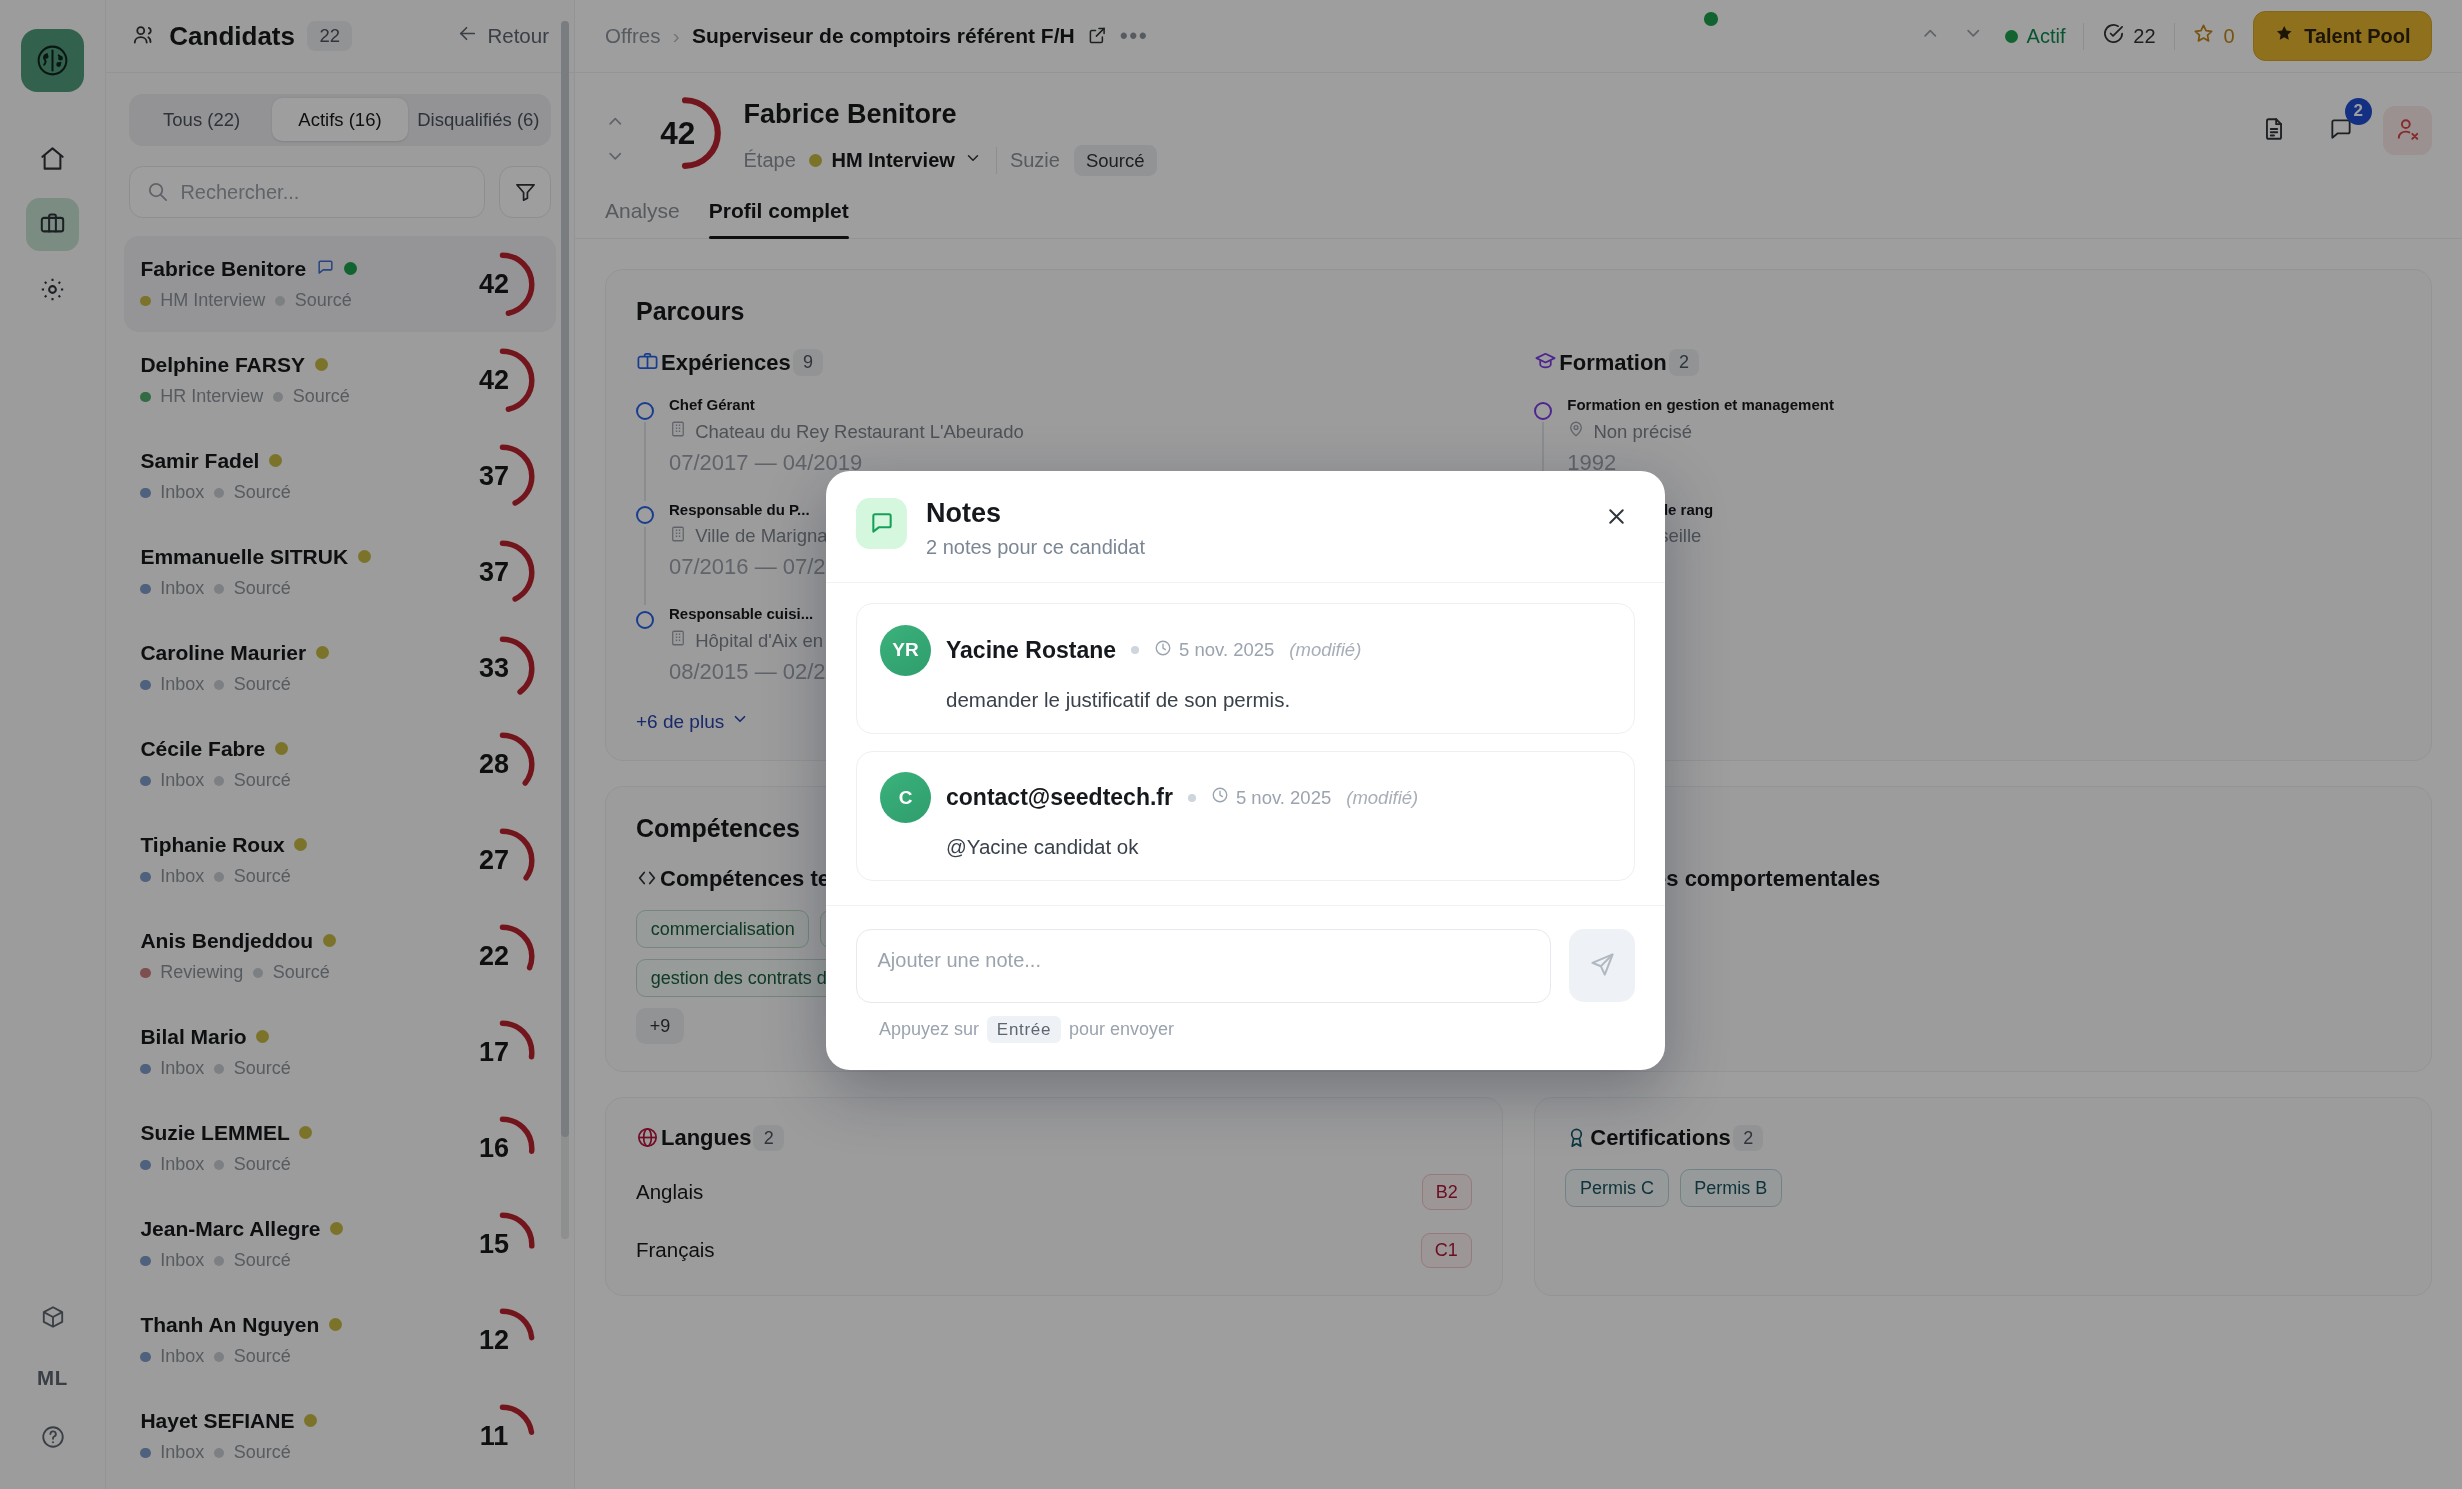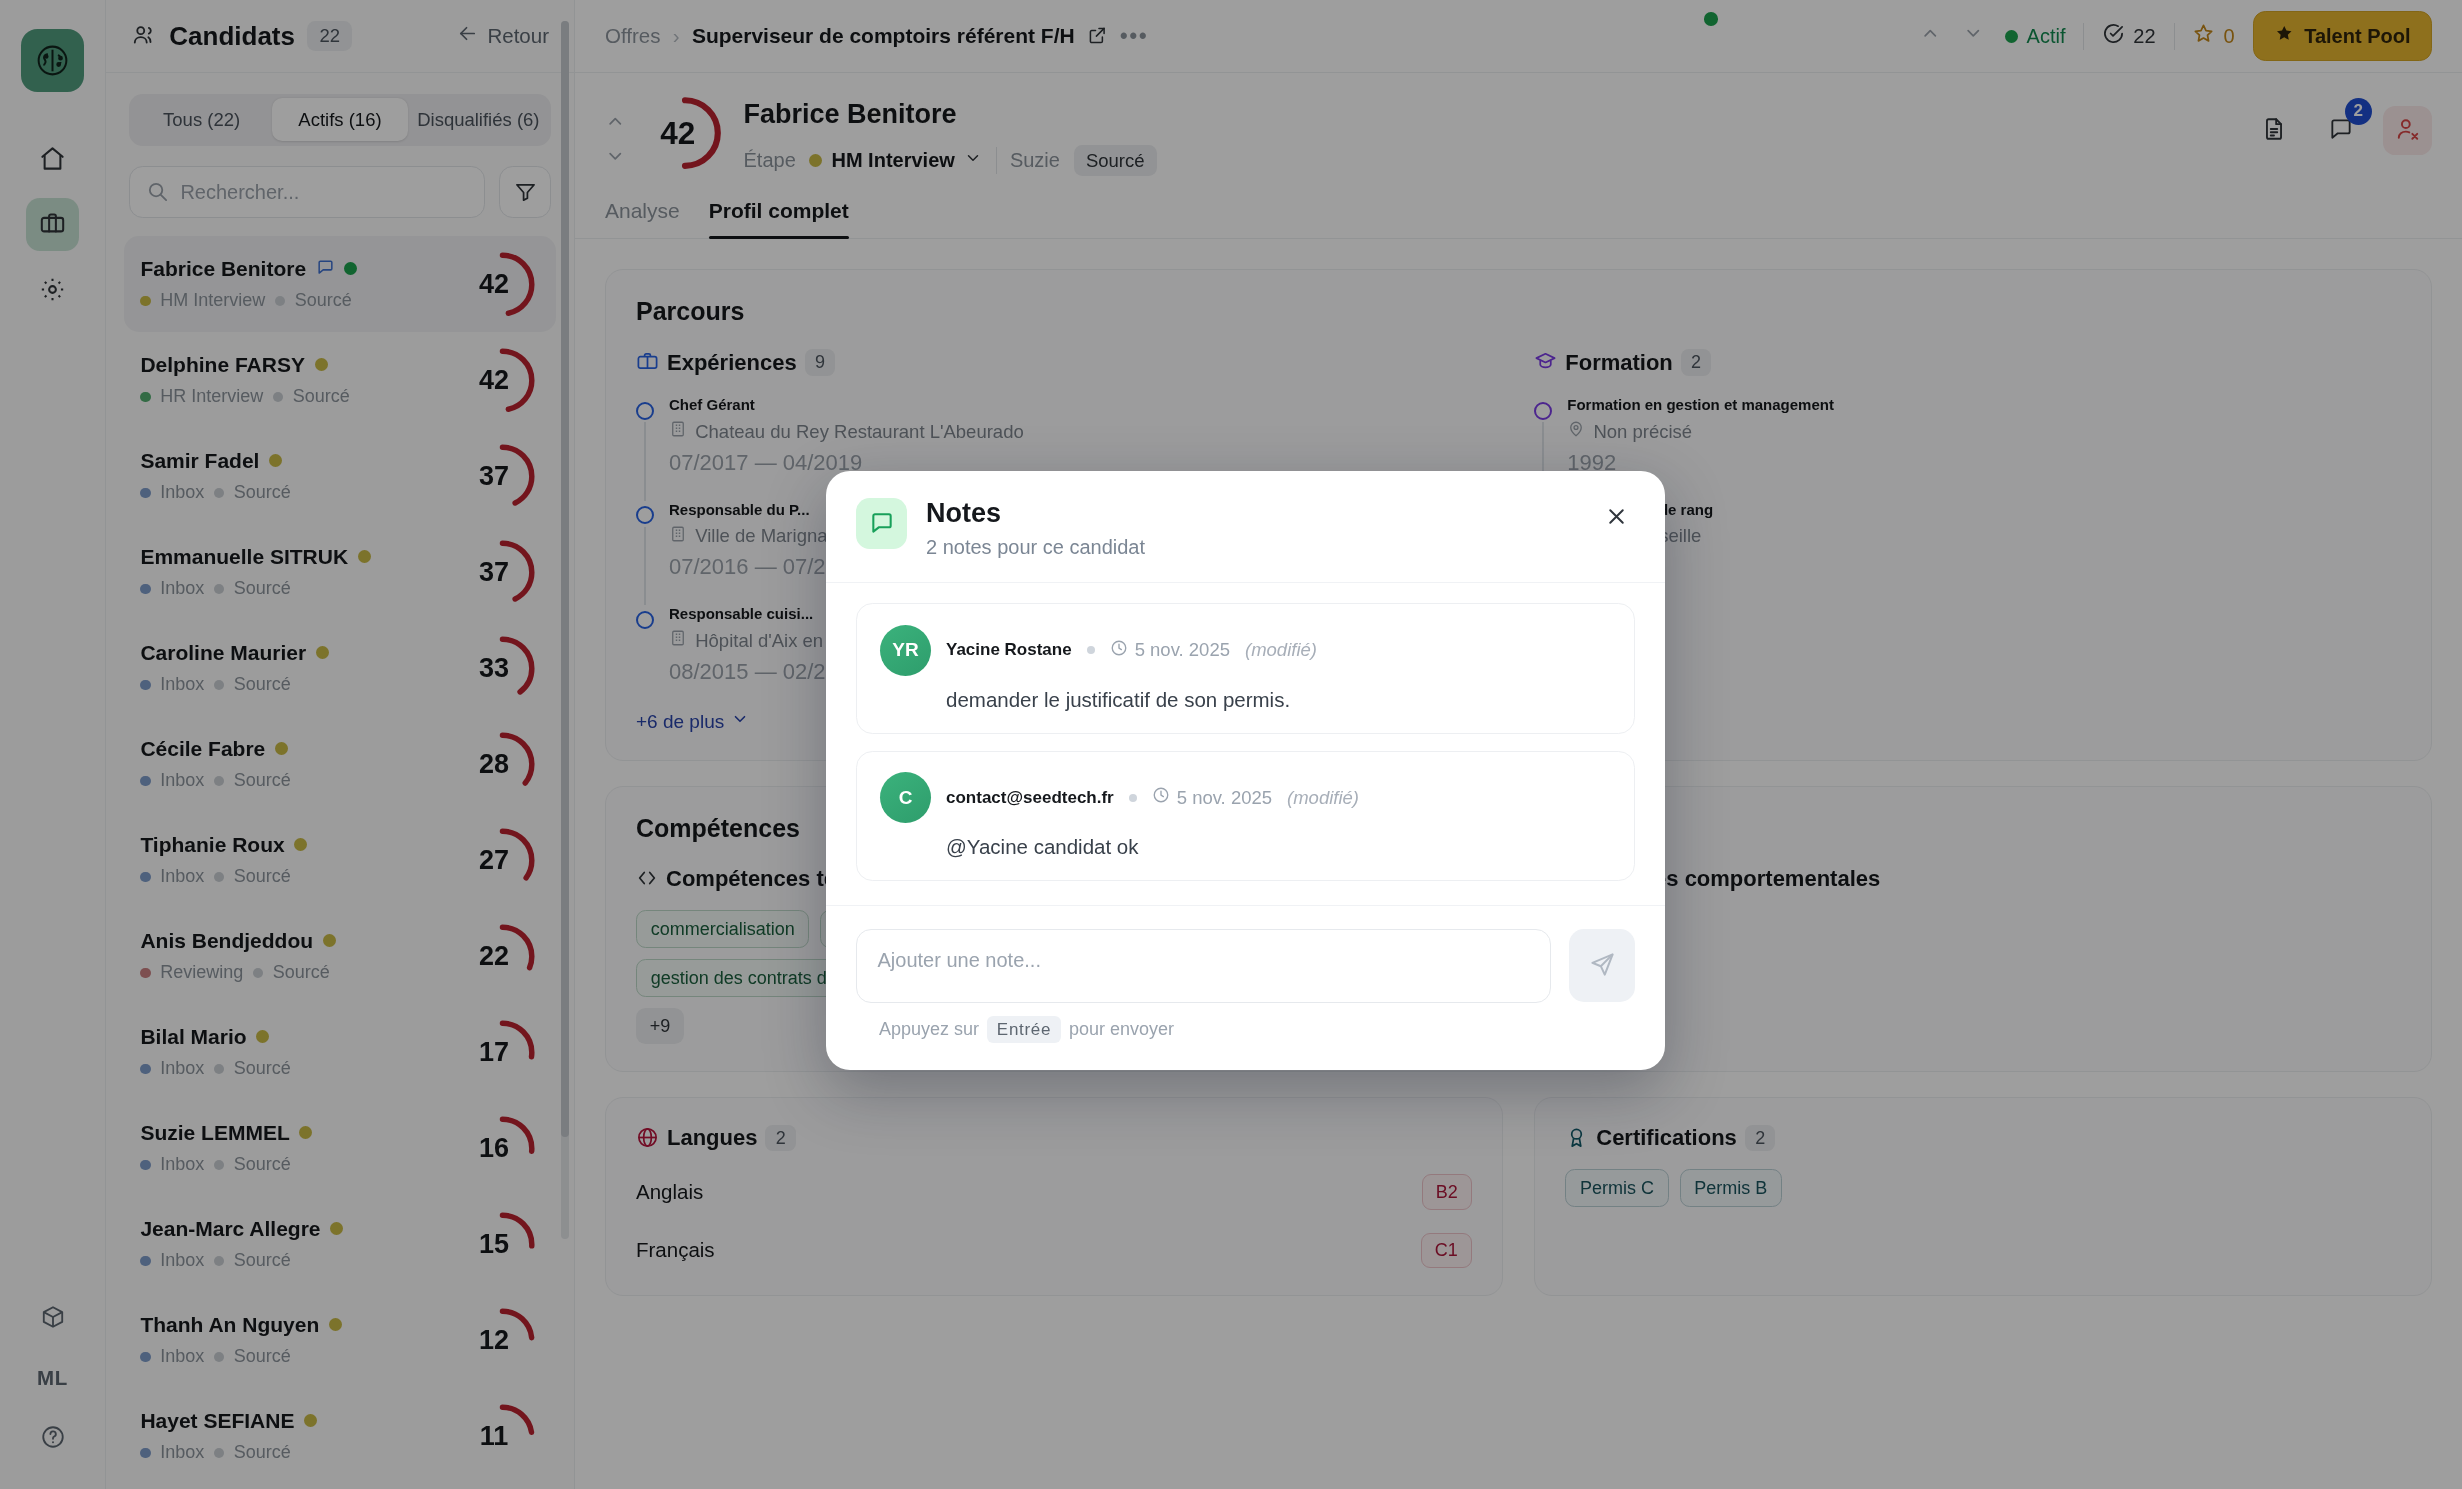--- a/index.html
+++ b/index.html
@@ -143,21 +143,21 @@
   .tabs { display: flex; gap: 29px; padding: 23px 30px 0 30px; border-bottom: 0.7px solid #eceef1; }
   .tab { font-size: 21px; color: #8b939c; padding-bottom: 15px; position: relative; }
   .tab.active { color: #15181c; font-weight: 600; }
   .tab.active::after { content: ""; position: absolute; left: 0; right: 0; bottom: -0.7px; height: 3.4px; background: #15181c; border-radius: 2.1px; }
 
   .content { padding: 30px; }
   .card { background: #fcfcfd; border: 0.7px solid #eceef1; border-radius: 18px; padding: 27px 30px; }
   .card-title { font-size: 25px; font-weight: 700; color: #15181c; }
   .cols { display: flex; gap: 31.5px; margin-top: 23px; }
   .col { flex: 1; min-width: 0; }
-  .sec-head { display: flex; align-items: center; gap: 8px; }
+  .sec-head { display: flex; align-items: center; gap: 2px; }
   .sec-name { font-size: 22px; font-weight: 600; color: #15181c; }
   .sec-count { background: #ebedf0; color: #4c555f; border-radius: 7.5px; padding: 2.7px 10.3px; font-size: 18px; }
 
   .timeline { margin-top: 20.5px; position: relative; padding-left: 33px; }
   .tl-item { position: relative; margin-bottom: 25px; }
   .tl-ring { position: absolute; left: -33px; top: 5.5px; width: 18px; height: 18px;
     border-radius: 50%; border: 2.7px solid #2563eb; background: #fff; }
   .tl-ring.purple { border-color: #7c3aed; }
   .tl-line { position: absolute; left: -25px; top: 26px; width: 2.1px; bottom: -25px; background: #dfe3e8; }
   .tl-title { font-size: 15px; font-weight: 600; color: #15181c; }
@@ -191,21 +191,21 @@
   .modal-icon { width: 51px; height: 51px; border-radius: 13.7px; background: #d4f7de;
     display: flex; align-items: center; justify-content: center; flex: 0 0 auto; }
   .modal-title { font-size: 27px; font-weight: 700; color: #15181c; }
   .modal-sub { font-size: 20px; color: #7b8694; margin-top: 6.8px; }
   .modal-close { margin-left: auto; width: 38px; height: 38px; display: flex; align-items: center; justify-content: center; color: #30363d; }
   .notes-body { padding: 20.5px 30px 6.8px 30px; }
   .note-card { border: 0.7px solid #edeff2; border-radius: 16.4px; padding: 20.5px 23px; margin-bottom: 17px; background: #fff; }
   .note-top { display: flex; align-items: center; gap: 15px; }
   .avatar { width: 51px; height: 51px; border-radius: 50%; background: linear-gradient(145deg,#3bb27c,#2e9d6c);
     color: #fff; font-size: 19px; font-weight: 700; display: flex; align-items: center; justify-content: center; flex: 0 0 auto; }
-  .note-author { font-size: 17px; font-weight: 700; color: #15181c; text-align: center; }
+  .note-author { font-size: 23px; font-weight: 700; color: #15181c; text-align: center; }
   .note-sep { width: 8.2px; height: 8.2px; border-radius: 50%; background: #cfd5dc; }
   .note-date { font-size: 18.5px; color: #9aa3ae; display: flex; align-items: center; gap: 6.8px; }
   .note-edited { font-size: 18.5px; color: #a7aeb8; font-style: italic; }
   .note-text { font-size: 20.5px; color: #39414b; margin-top: 12.3px; margin-left: 66px; }
   .modal-foot { border-top: 0.7px solid #f0f2f5; padding: 23px 30px 27px 30px; }
   .foot-row { display: flex; align-items: flex-start; gap: 18px; }
   .note-input {
     flex: 1; min-height: 74px; border: 0.7px solid #e6e9ed; border-radius: 15px;
     padding: 19px 20.5px; font-size: 20px; color: #9aa3ae; background: #fff;
   }

